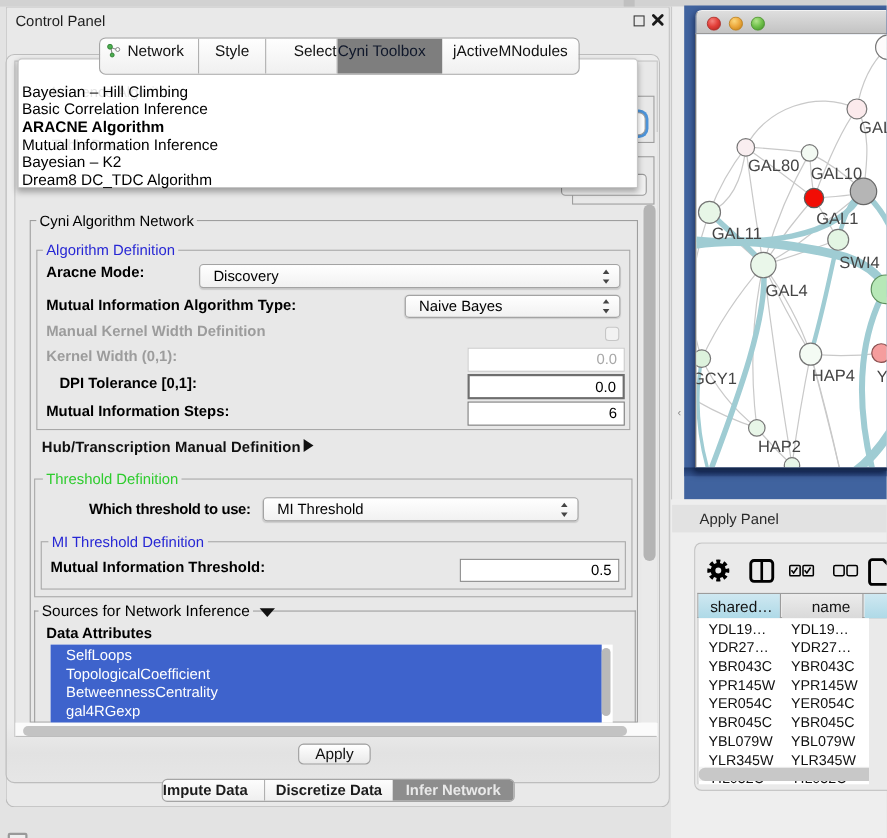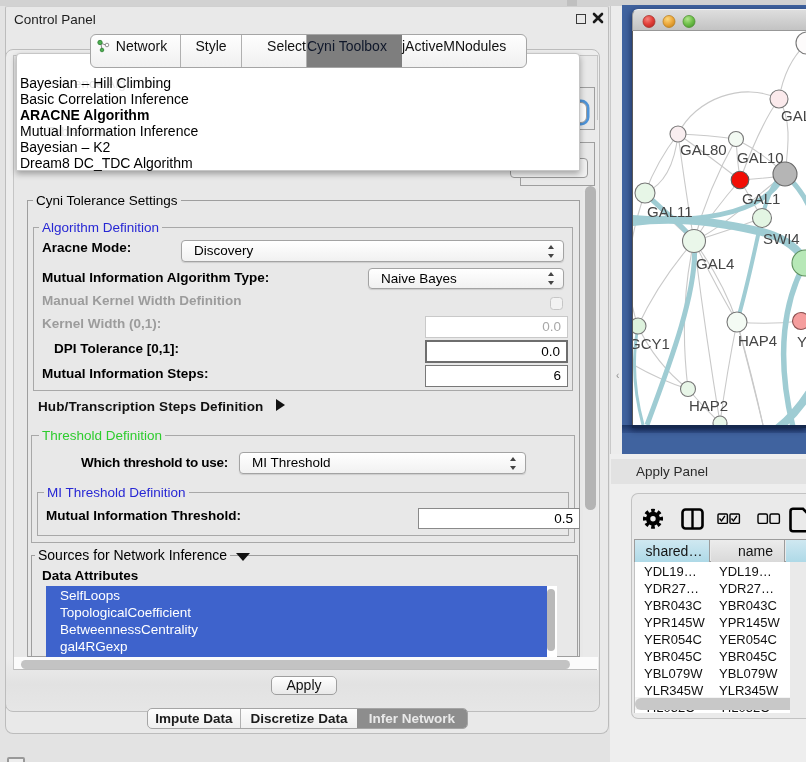--- a/index.html
+++ b/index.html
@@ -26,39 +26,39 @@
 <div class="abs" style="left:576px;top:14px;width:10px;height:10px;border:1.5px solid #3a3a3a"></div>
 <svg class="abs" style="left:592px;top:12px" width="12" height="12" viewBox="0 0 12 12">
     <path d="M2 2 L10 10 M10 2 L2 10" stroke="#1a1a1a" stroke-width="2.6" stroke-linecap="round"></path>
   </svg>
 
 <div id="toptabs" class="abs" style="left:90px;top:34px;height:34px;display:flex;z-index:6;border:1px solid #a5a5a5;border-radius:6px;overflow:hidden;background:linear-gradient(#fefefe,#f0f0f0);font-size:14px;color:#111">
 <div style="width:90px;border-right:1px solid #b0b0b0;text-align:center;line-height:22px;padding-left:12px">Network</div>
 <div style="width:61px;border-right:1px solid #b0b0b0;text-align:center;line-height:22px">Style</div>
 <div style="width:65px;border-right:1px solid #b0b0b0;text-align:right;line-height:22px">Select</div>
 <div style="width:95px;background:#7e7e7e;color:#0f172a;text-align:left;line-height:22px">Cyni Toolbox</div>
-<div style="width:124px;line-height:22px">jActiveMNodules</div>
+<div style="width:124px;text-align:center;line-height:22px">jActiveMNodules</div>
 </div>
 <svg class="abs" style="left:97px;top:39px;z-index:7" width="13" height="14" viewBox="0 0 13 14">
 <path d="M3 4 L9 6 M4 5 L5 11" stroke="#8a8a8a" stroke-width="1"></path>
 <circle cx="3" cy="3.5" r="2.2" fill="#4caf50" stroke="#2e7d32" stroke-width=".8"></circle>
 <circle cx="10" cy="6" r="1.8" fill="#fff" stroke="#777" stroke-width=".8"></circle>
 <circle cx="5" cy="11" r="1.8" fill="#4caf50" stroke="#2e7d32" stroke-width=".8"></circle>
 </svg>
 
 <div class="abs" style="left:583px;top:120px;width:14.5px;height:537px;background:#eaeaea"></div>
 <div class="abs" style="left:583px;top:657px;width:14.5px;height:13px;background:#fbfbfb"></div>
 <div class="abs" style="left:584.5px;top:186px;width:11.5px;height:324px;background:#b4b4b4;border-radius:6px"></div>
 <div class="gb" style="left:520px;top:87px;width:75px;height:43px;background:#e8e8e8"></div>
 <div class="abs" style="left:525px;top:102px;width:62px;height:21px;background:#fff;border:1px solid #9e9e9e;border-radius:6px;box-shadow:0 0 0 2.5px #4d93d8"></div>
 <div class="gb" style="left:520px;top:142px;width:75px;height:44px;background:#e8e8e8"></div>
 <div class="abs" style="left:510px;top:158px;width:78px;height:20px;background:#f1f1f1;border:1px solid #999;border-radius:4px"></div>
 
 <div class="gb" style="left:27px;top:200px;width:553px;height:457px"></div>
-<div class="gbt" style="left:33px;top:194px;color:#000">Cyni Tolerance Settings</div>
+<div class="gbt" style="left:33px;top:194px;color:#000">Cyni Algorithm Network</div>
 
 <div class="gb" style="left:33px;top:227px;width:540px;height:164px;border-color:#a8a8a8"></div>
 <div class="gbt" style="left:39px;top:221px;color:#2727d4">Algorithm Definition</div>
 <div class="lbl" style="left:42px;top:241px">Aracne Mode:</div>
 <div class="combo" style="left:181px;top:240px;width:383px;height:22px">
     <span class="cotext">Discovery</span>
     <span class="arr"></span>
   </div>
 <div class="lbl" style="left:42px;top:271px">Mutual Information Algorithm Type:</div>
 <div class="combo" style="left:368px;top:268px;width:196px;height:21px">
@@ -67,52 +67,52 @@
   </div>
 <div class="lbl" style="left:42px;top:294px;color:#9c9c9c">Manual Kernel Width Definition</div>
 <div class="abs" style="left:550px;top:297px;width:13px;height:13px;background:#f2f2f2;border:1px solid #c6c6c6;border-radius:3.5px"></div>
 <div class="lbl" style="left:42px;top:317px;color:#9c9c9c">Kernel Width (0,1):</div>
 <div class="fld" style="left:425px;top:316px;width:143px;height:22px;border:1px solid #c9c9c9;color:#a8a8a8;line-height:20px">0.0</div>
 <div class="lbl" style="left:54px;top:342px">DPI Tolerance [0,1]:</div>
 <div class="fld" style="left:425px;top:340px;width:143px;height:23px;border:2px solid #6e6e6e;color:#000;line-height:19px">0.0</div>
 <div class="lbl" style="left:42px;top:367px">Mutual Information Steps:</div>
 <div class="fld" style="left:425px;top:365px;width:143px;height:22px;border:1.5px solid #787878;color:#000;line-height:19px">6</div>
 
-<div class="abs" style="left:38px;top:400px;font-size:13.5px;font-weight:bold;color:#111;line-height:13px;letter-spacing:0.1px">Hub/Transcription Steps Definition</div>
+<div class="abs" style="left:38px;top:400px;font-size:13.5px;font-weight:bold;color:#111;line-height:13px;letter-spacing:0.1px">Hub/Transcription Manual Definition</div>
 <div class="abs" style="left:276px;top:399px;width:0;height:0;border:6.5px solid transparent;border-left:9.5px solid #111;border-right:none"></div>
 
 <div class="gb" style="left:31px;top:435px;width:544px;height:108px;border-color:#a8a8a8"></div>
 <div class="gbt" style="left:39px;top:429px;color:#2ecc2e">Threshold Definition</div>
 <div class="lbl" style="left:81px;top:456px;letter-spacing:-0.3px">Which threshold to use:</div>
 <div class="combo" style="left:239px;top:452px;width:287px;height:22px">
     <span class="cotext">MI Threshold</span>
     <span class="arr"></span>
   </div>
 <div class="gb" style="left:37px;top:492px;width:532px;height:44px;border-color:#a8a8a8"></div>
 <div class="gbt" style="left:44px;top:486px;color:#2727d4">MI Threshold Definition</div>
 <div class="lbl" style="left:46px;top:509px">Mutual Information Threshold:</div>
-<div class="fld" style="left:418px;top:508px;width:162px;height:21px;border:1px solid #8a8a8a;color:#000;line-height:19px">0.5</div>
+<div class="fld" style="left:418px;top:508px;width:145px;height:21px;border:1px solid #8a8a8a;color:#000;line-height:19px">0.5</div>
 
 <div class="gb" style="left:31px;top:555px;width:547px;height:102px;border-bottom:none"></div>
 <div class="gbt" style="left:35px;top:549px;color:#000;font-size:14px">Sources for Network Inference</div>
 <div class="abs" style="left:236px;top:553px;width:0;height:0;border:7px solid transparent;border-top:8px solid #111;border-bottom:none"></div>
 <div class="lbl" style="left:42px;top:569px">Data Attributes</div>
 <div class="abs" style="left:46px;top:586px;width:511px;height:71px;background:#fff">
 <div class="abs" style="left:0;top:0;width:501px;height:71px;background:#3e63cc"></div>
 <div class="abs" style="left:14px;top:0.5px;font-size:13.5px;color:#fff;line-height:17px">SelfLoops<br>TopologicalCoefficient<br>BetweennessCentrality<br>gal4RGexp</div>
 <div class="abs" style="left:501px;top:3px;width:8px;height:62px;background:#b9b9b9;border-radius:4px"></div>
 </div>
 
 <div class="abs" style="left:14px;top:657px;width:583px;height:13px;background:#fbfbfb;border-bottom:1px solid #bdbdbd"></div>
 <div class="abs" style="left:21px;top:660px;width:549px;height:8.5px;background:#c3c3c3;border-radius:4.5px"></div>
 
 <div class="abs" style="left:271px;top:676px;width:66px;height:19px;border:1px solid #9f9f9f;border-radius:5px;background:linear-gradient(#fff,#e9e9e9);font-size:14px;text-align:center;line-height:17px;color:#111">Apply</div>
 
 <div class="abs" style="left:147px;top:708px;height:21px;display:flex;border:1px solid #a5a5a5;border-radius:5px;overflow:hidden;background:linear-gradient(#fdfdfd,#efefef);font-size:13.5px;font-weight:600;color:#1c1c1c">
-<div style="width:93px;border-right:1px solid #b0b0b0;text-align:center;line-height:19px">Impute Data</div>
+<div style="width:93px;border-right:1px solid #b0b0b0;text-align:left;line-height:19px">Impute Data</div>
 <div style="width:116px;text-align:center;line-height:19px">Discretize Data</div>
 <div style="width:110px;background:#8d8d8d;color:#e9e9e9;text-align:center;line-height:19px">Infer Network</div>
 </div>
 
 <div class="abs" style="left:7px;top:757px;width:18px;height:10px;border:2px solid #999;border-radius:2px;background:#eee"></div>
 
 <div class="abs" style="left:16px;top:53px;width:564px;height:118px;border-radius:4px 4px 0 0;background:#fff;border:1px solid #c6c6c6;box-shadow:0 3px 6px rgba(0,0,0,.32);z-index:5">
 <div class="abs" style="left:30px;top:22px;font-size:13.5px;color:#e4e4e4;line-height:16px">Inference Algorithm<br><br><br>Table Data</div>
 <div class="abs" style="left:3px;top:20.5px;font-size:14px;color:#000;line-height:16px">Bayesian – Hill Climbing<br>Basic Correlation Inference<br><b>ARACNE Algorithm</b><br>Mutual Information Inference<br>Bayesian – K2<br>Dream8 DC_TDC Algorithm</div>
 </div>

